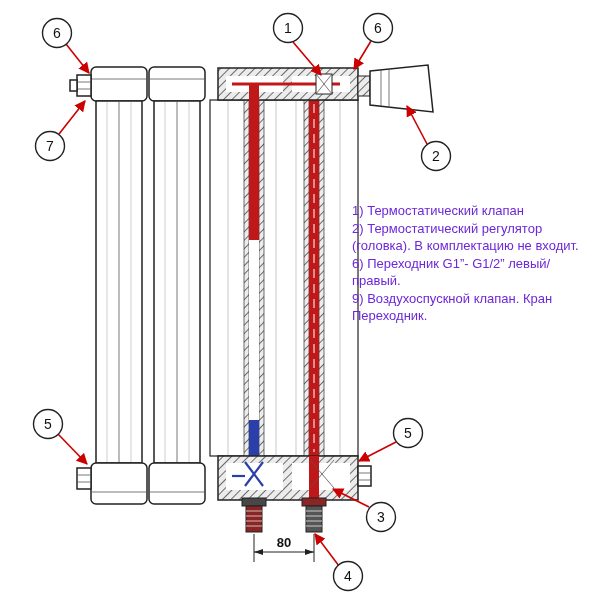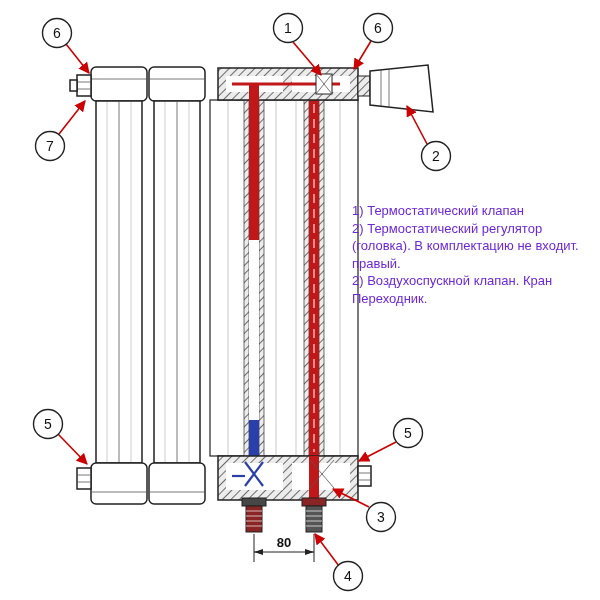--- a/index.html
+++ b/index.html
@@ -219,18 +219,19 @@
     <g class="callout">
       <circle cx="348" cy="576" r="14.5"></circle>
         <text x="348" y="581">4</text>
     </g>
   </svg>
 
   <div id="legend">
     <span>1) Термостатический клапан</span>
     <span>2) Термостатический регулятор</span>
     <span>(головка). В комплектацию не входит.</span>
+    <span>6) Переходник G1”- G1/2” левый/</span>
     <span>правый.</span>
-    <span>2) Воздухоспускной клапан. Кран</span>
+    <span>9) Воздухоспускной клапан. Кран</span>
     <span>Переходник.</span>
   </div>
 
 </div>
 
 </body></html>

